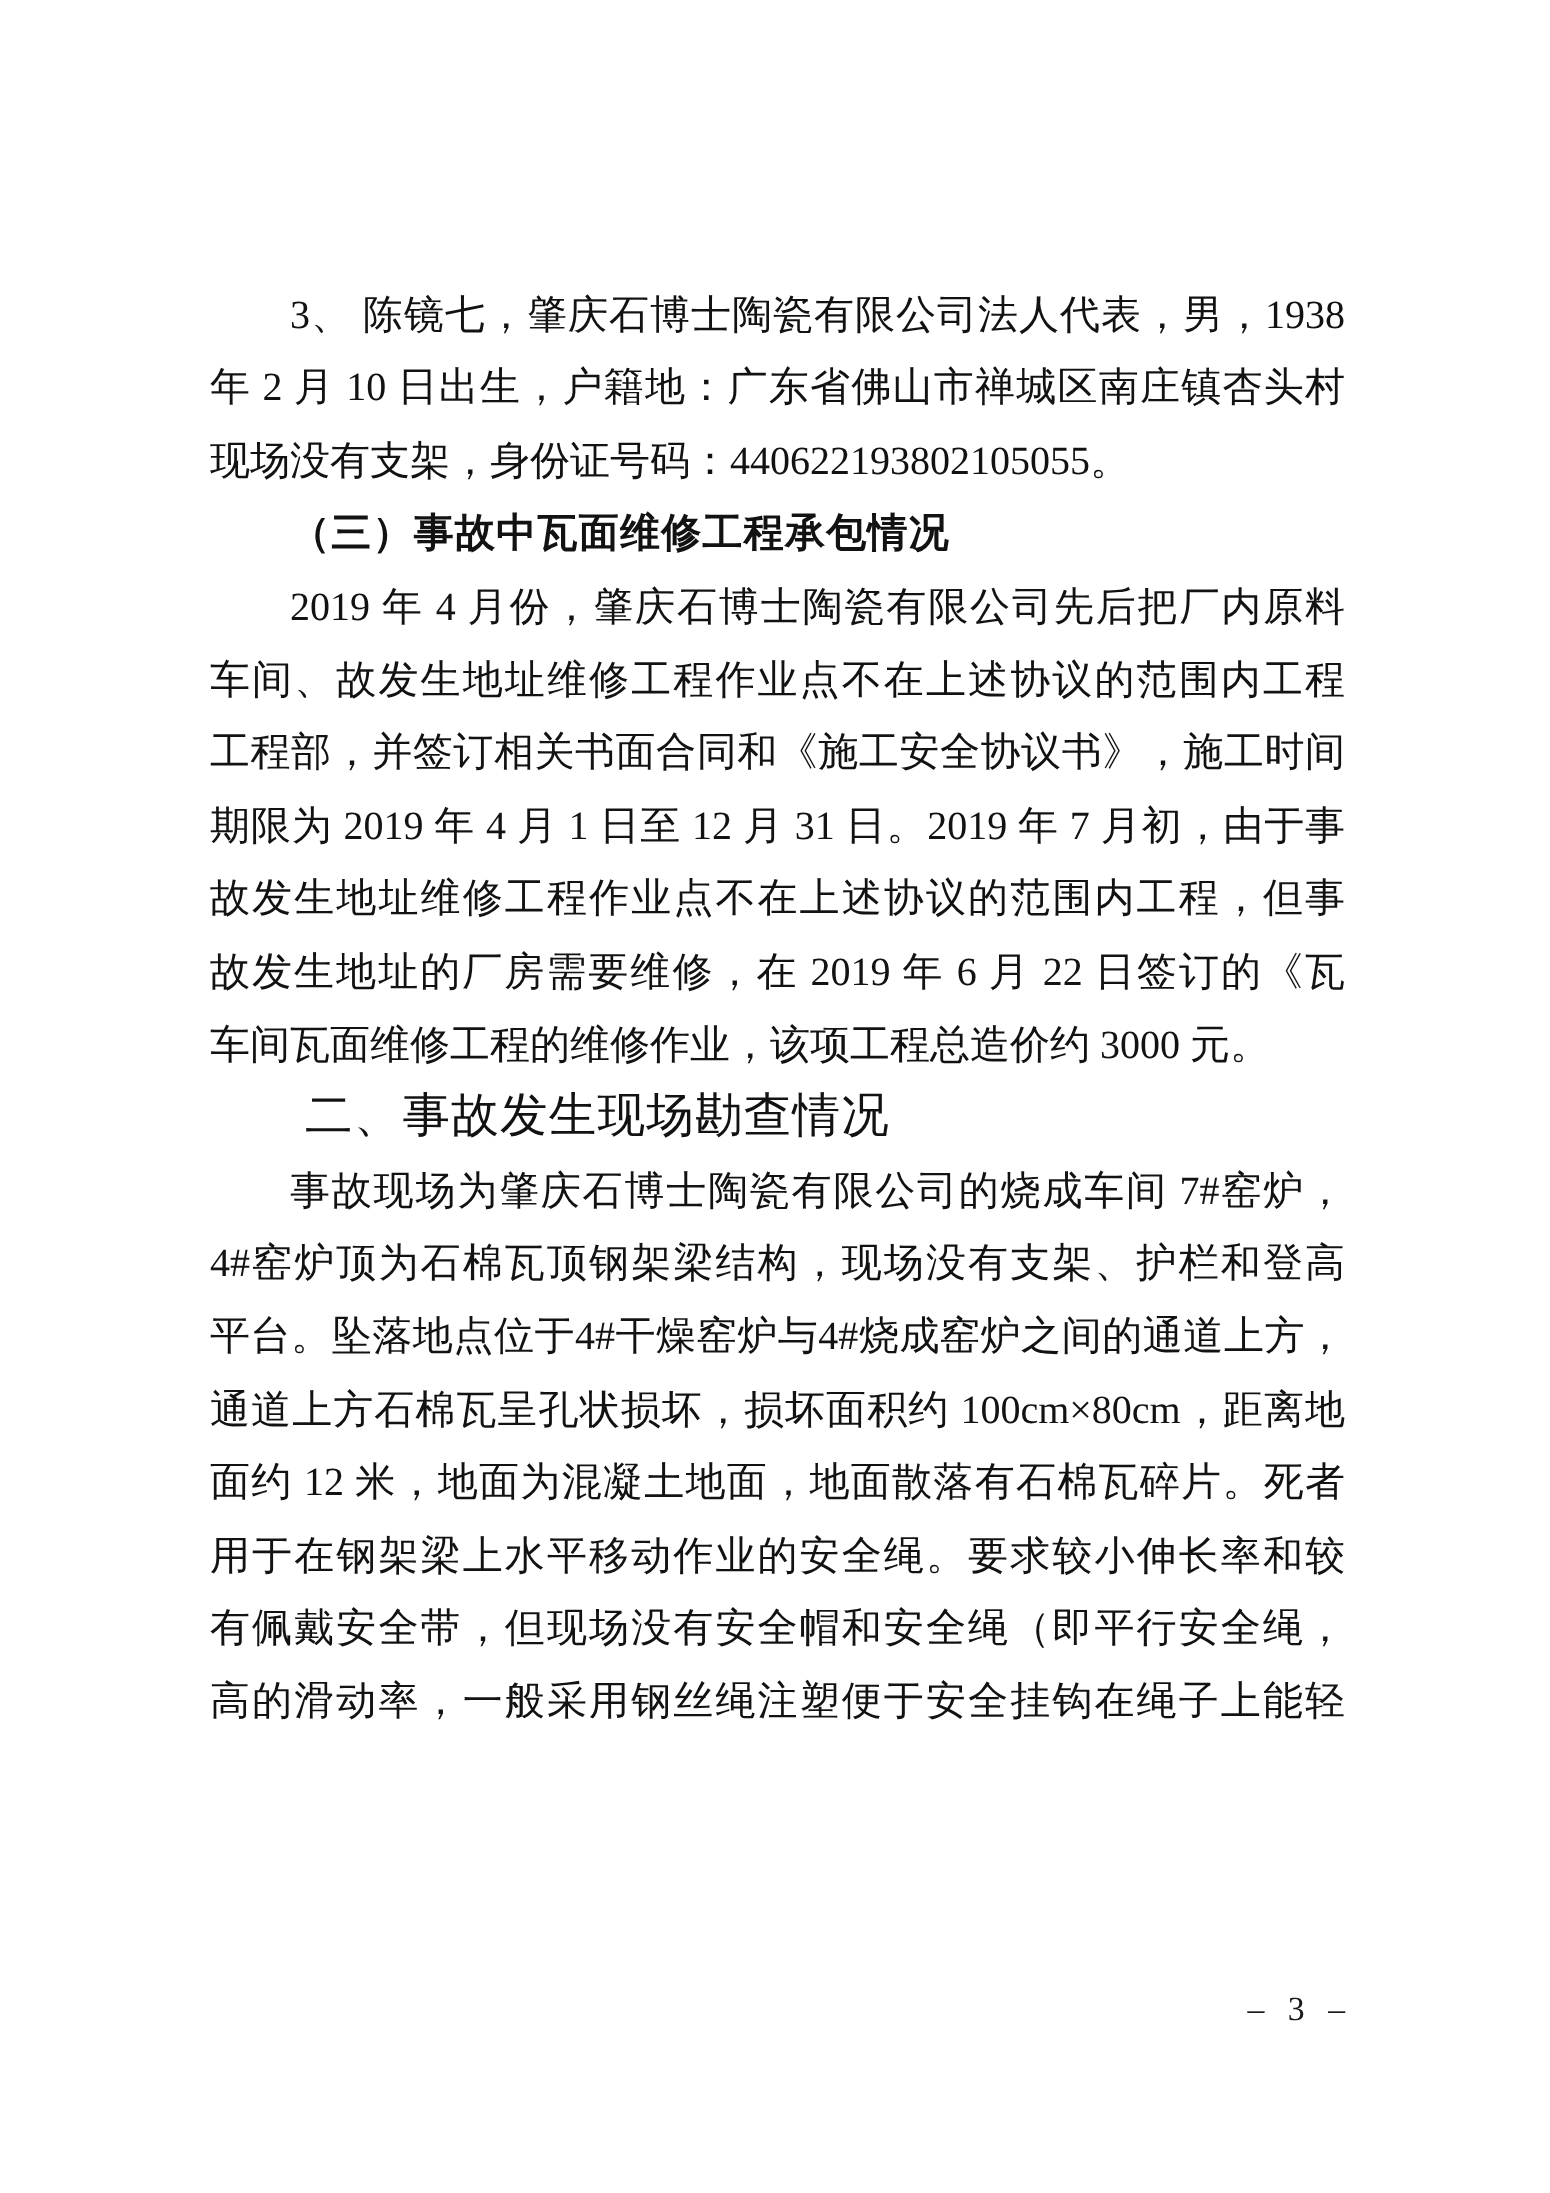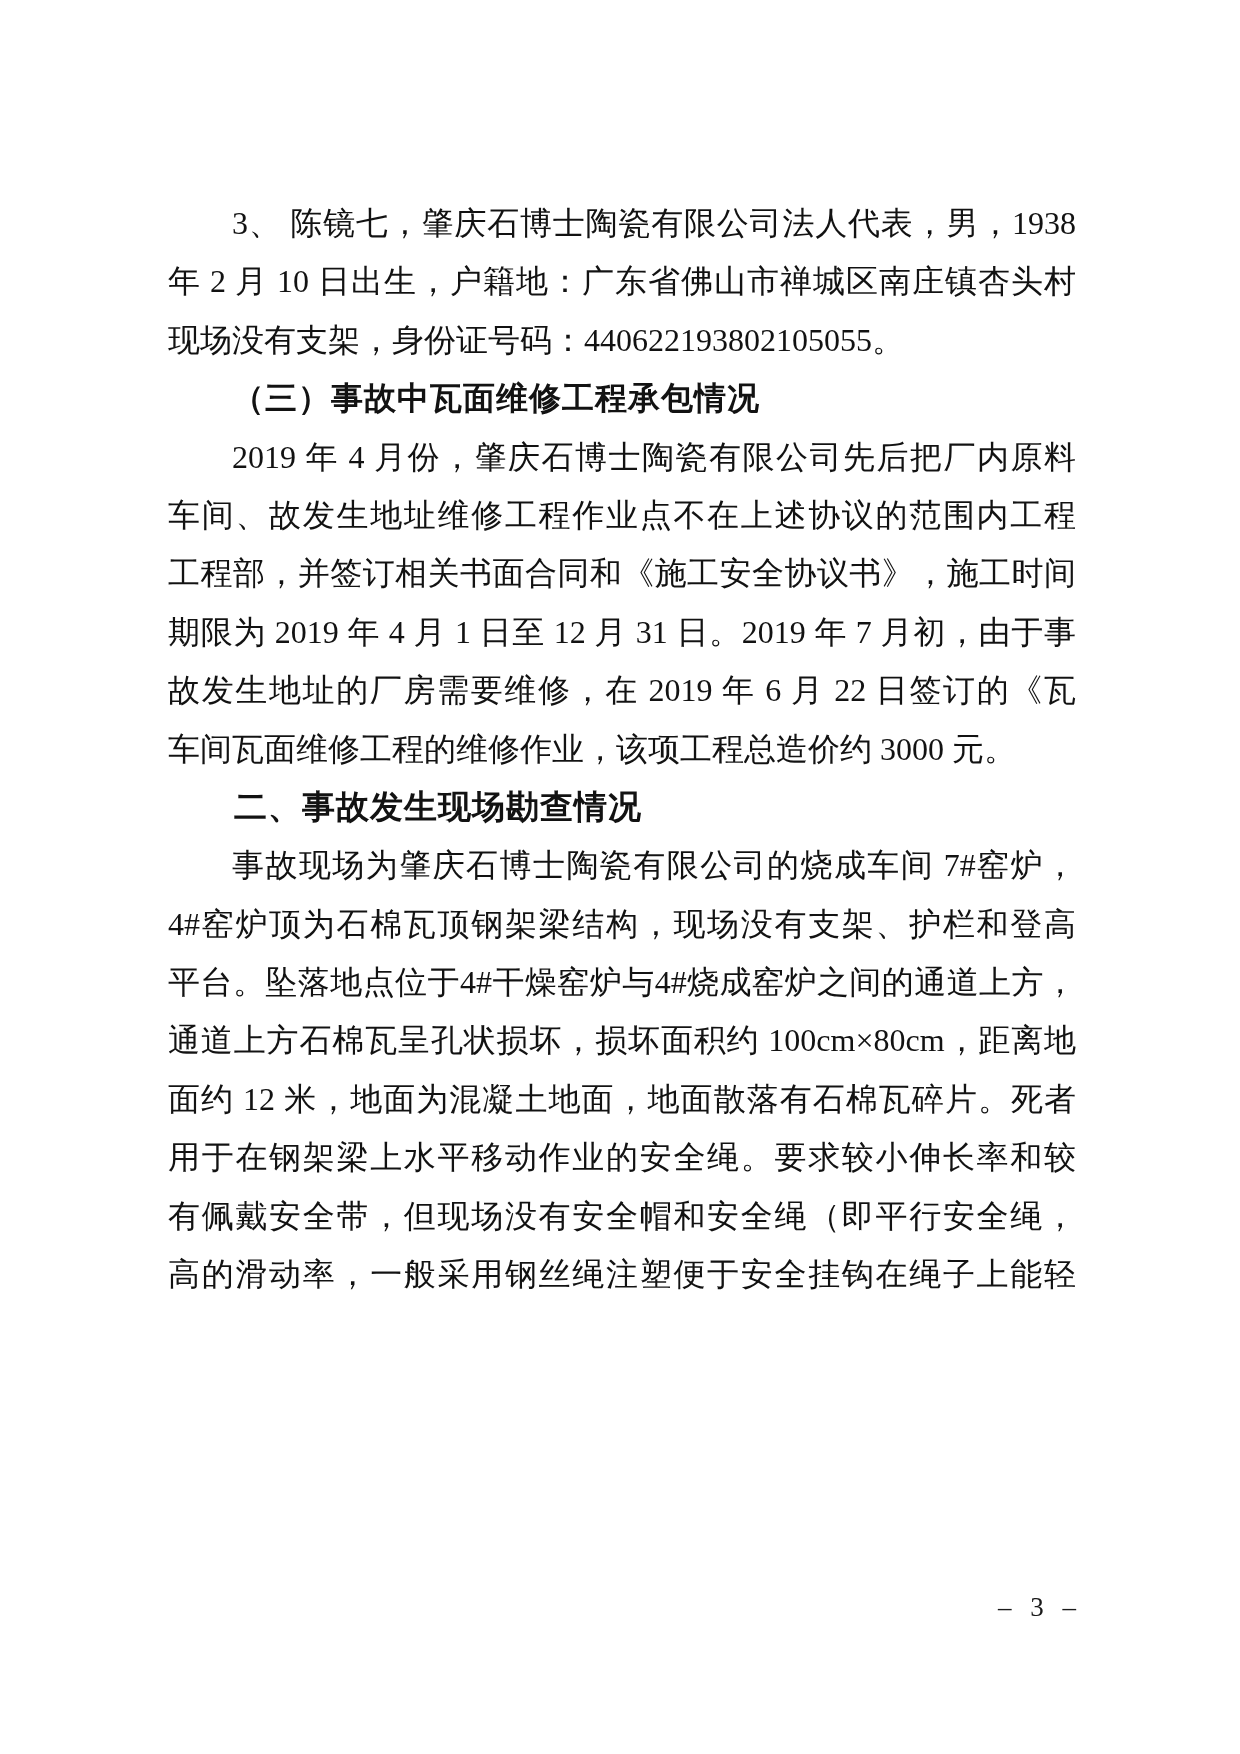--- a/index.html
+++ b/index.html
@@ -16,21 +16,21 @@
     overflow: hidden;
   }
   .page {
     position: absolute;
     inset: 0;
     background: #ffffff;
   }
   .content {
     position: absolute;
     left: 168px;
-    top: 194px;
+    top: 222px;
     width: 908px;
     font-size: 32px;
     line-height: 58.4px;
   }
   .line {
     height: 58.4px;
     white-space: nowrap;
   }
   
   .fill {
@@ -40,23 +40,23 @@
     text-justify: inter-character;
   }
   .indent { text-indent: 2em; }
   
   .h3 {
     font-weight: bold;
     letter-spacing: 1px;
   }
   
   .h2 {
-    font-weight: bold;
+    font-weight: normal;
     font-family: "Liberation Sans", "DejaVu Sans", sans-serif;
-    font-size: 33px;
+    font-size: 38px;
     letter-spacing: 1px;
   }
   .footer {
     position: absolute;
     top: 1592px;
     right: 158px;
     font-size: 27px;
     letter-spacing: 6px;
     color: #1a1a1a;
   }
@@ -67,20 +67,21 @@
 <div class="page">
   <div class="content">
     <div class="line fill indent">3、 陈镜七，肇庆石博士陶瓷有限公司法人代表，男，1938</div>
     <div class="line fill">年 2 月 10 日出生，户籍地：广东省佛山市禅城区南庄镇杏头村</div>
     <div class="line">现场没有支架，身份证号码：440622193802105055。</div>
     <div class="line h3 indent">（三）事故中瓦面维修工程承包情况</div>
     <div class="line fill indent">2019 年 4 月份，肇庆石博士陶瓷有限公司先后把厂内原料</div>
     <div class="line fill">车间、故发生地址维修工程作业点不在上述协议的范围内工程</div>
     <div class="line fill">工程部，并签订相关书面合同和《施工安全协议书》，施工时间</div>
     <div class="line fill">期限为 2019 年 4 月 1 日至 12 月 31 日。2019 年 7 月初，由于事</div>
+    <div class="line fill">故发生地址维修工程作业点不在上述协议的范围内工程，但事</div>
     <div class="line fill">故发生地址的厂房需要维修，在 2019 年 6 月 22 日签订的《瓦</div>
     <div class="line">车间瓦面维修工程的维修作业，该项工程总造价约 3000 元。</div>
     <div class="line h2 indent">二、事故发生现场勘查情况</div>
     <div class="line fill indent">事故现场为肇庆石博士陶瓷有限公司的烧成车间 7#窑炉，</div>
     <div class="line fill">4#窑炉顶为石棉瓦顶钢架梁结构，现场没有支架、护栏和登高</div>
     <div class="line fill">平台。坠落地点位于4#干燥窑炉与4#烧成窑炉之间的通道上方，</div>
     <div class="line fill">通道上方石棉瓦呈孔状损坏，损坏面积约 100cm×80cm，距离地</div>
     <div class="line fill">面约 12 米，地面为混凝土地面，地面散落有石棉瓦碎片。死者</div>
     <div class="line fill">用于在钢架梁上水平移动作业的安全绳。要求较小伸长率和较</div>
     <div class="line fill">有佩戴安全带，但现场没有安全帽和安全绳（即平行安全绳，</div>

